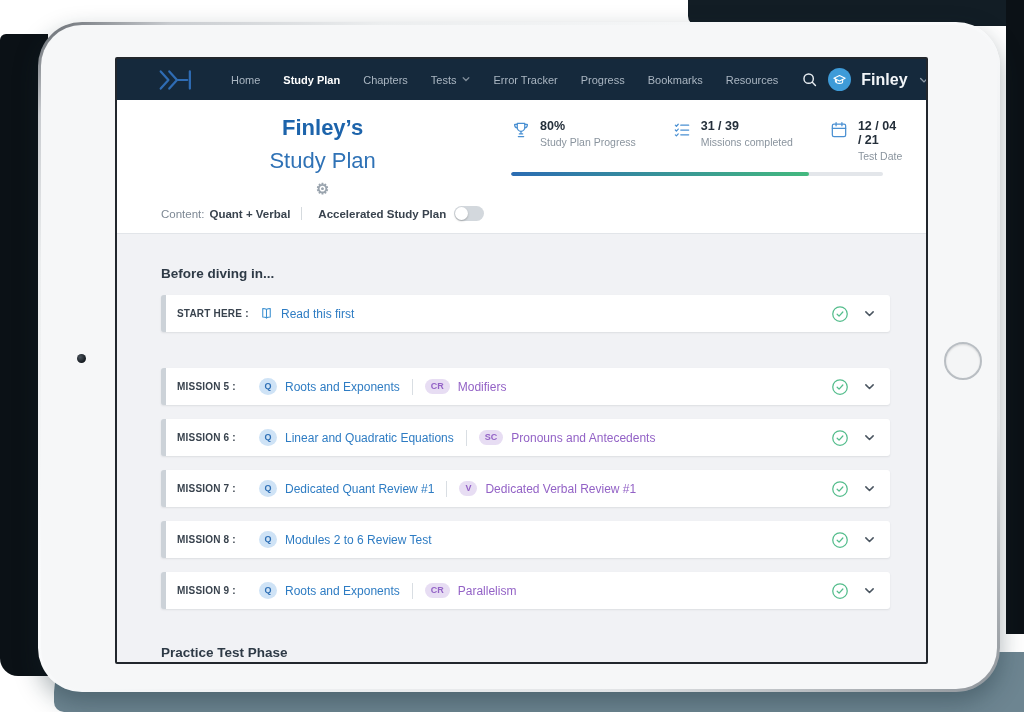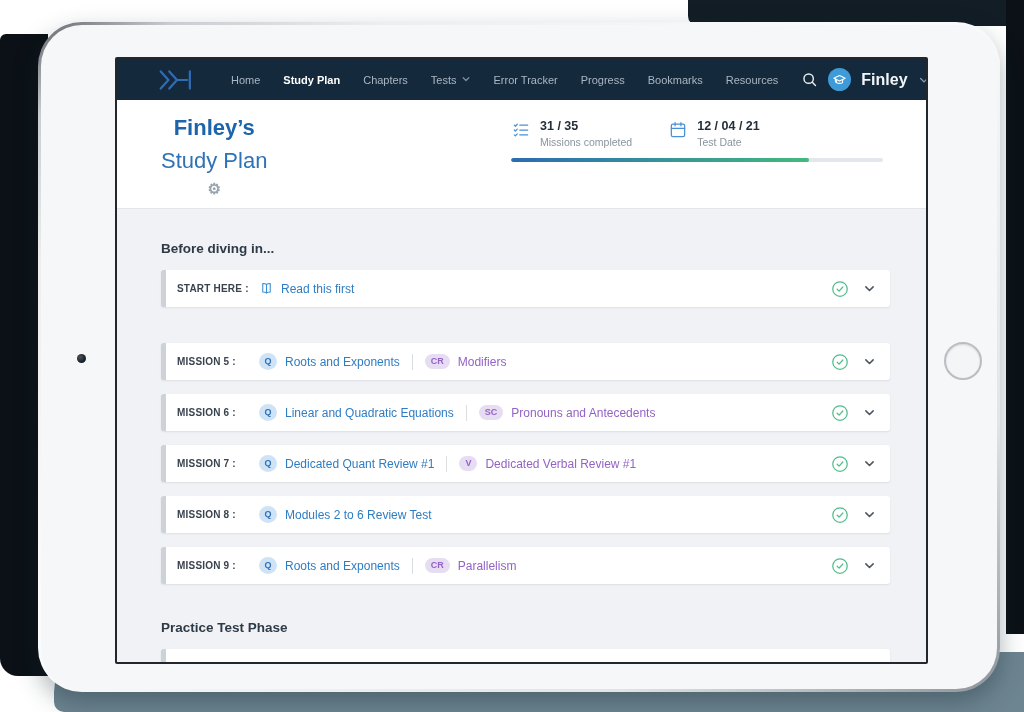--- a/index.html
+++ b/index.html
@@ -163,34 +163,54 @@
           </div>
         </nav>
 
         <header class="page-header">
           <div class="title-block">
             <h1 class="page-title">
               <span class="t-bold">Finley’s</span>
               <span class="t-light">Study Plan</span>
               <span class="gear">⚙</span>
             </h1>
+            <div class="subline">
+              <span>Content:</span>
+              <span class="strong">Quant + Verbal</span>
+              <span class="vdiv"></span>
+              <span class="strong">Accelerated Study Plan</span>
+              <span class="toggle">
+                  <span class="knob"></span>
+                </span>
+            </div>
           </div>
           <div class="stats-block">
             <div class="stats-row" id="stats-row">
+                <div class="stat">
+                  <span class="stat-icon"><svg width="20" height="20" viewBox="0 0 24 24" fill="none" stroke="currentColor" stroke-width="1.5" stroke-linecap="round" stroke-linejoin="round">
+                      <path d="M7.5 4h9v5a4.5 4.5 0 0 1-9 0V4z"></path>
+                      <path d="M7.5 5.2H4.8c-.3 0-.5.2-.5.5.1 2.2 1.4 3.6 3.2 3.8M16.5 5.2h2.7c.3 0 .5.2.5.5-.1 2.2-1.4 3.6-3.2 3.8"></path>
+                      <path d="M12 13.5v3.2M8.8 19.8h6.4M10 16.7h4"></path>
+                    </svg></span>
+                  <span class="stat-text">
+                    <div class="stat-value">80%</div>
+                    <div class="stat-label">Study Plan Progress</div>
+                  </span>
+                </div>
                 <div class="stat">
                   <span class="stat-icon"><svg width="20" height="20" viewBox="0 0 24 24" fill="none" stroke="currentColor" stroke-width="1.5" stroke-linecap="round" stroke-linejoin="round">
                       <path d="M4 6.2l1.3 1.3 2.2-2.4"></path>
                       <path d="M10.5 6.2H20"></path>
                       <path d="M4 12l1.3 1.3 2.2-2.4"></path>
                       <path d="M10.5 12H20"></path>
                       <path d="M4 17.8l1.3 1.3 2.2-2.4"></path>
                       <path d="M10.5 17.8H20"></path>
                     </svg></span>
                   <span class="stat-text">
-                    <div class="stat-value">31 / 35</div>
+                    <div class="stat-value">31 / 39</div>
                     <div class="stat-label">Missions completed</div>
                   </span>
                 </div>
                 <div class="stat">
                   <span class="stat-icon"><svg width="20" height="20" viewBox="0 0 24 24" fill="none" stroke="currentColor" stroke-width="1.5" stroke-linecap="round" stroke-linejoin="round">
                       <rect x="4" y="5" width="16" height="15" rx="2"></rect>
                       <path d="M8.5 3v4M15.5 3v4M4 10h16"></path>
                     </svg></span>
                   <span class="stat-text">
                     <div class="stat-value">12 / 04 / 21</div>

